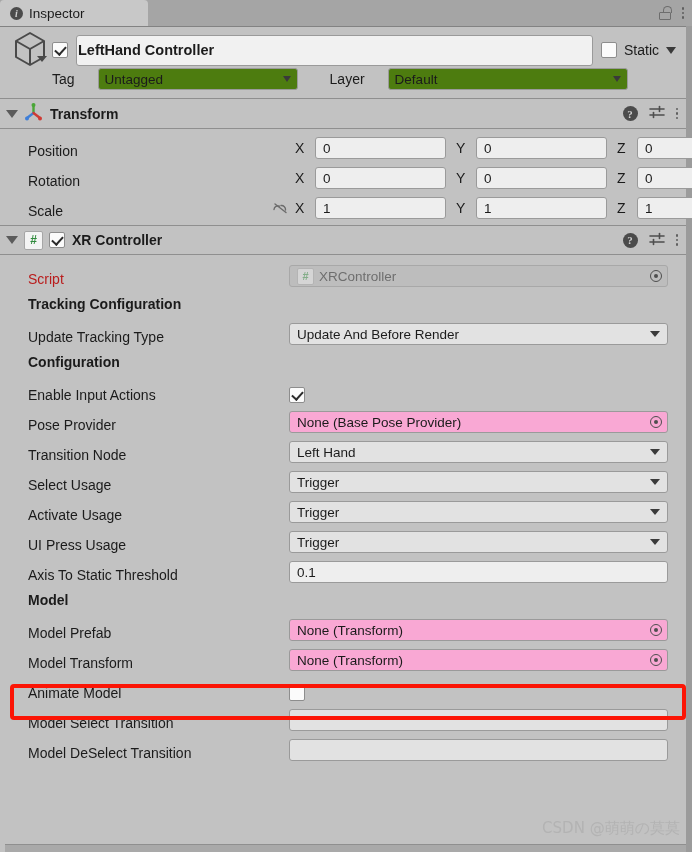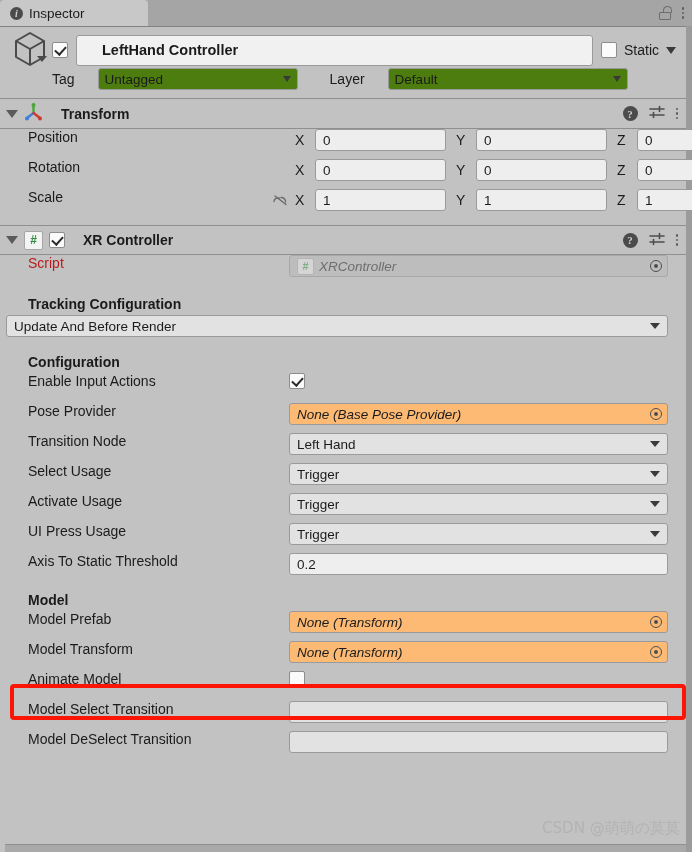--- a/index.html
+++ b/index.html
@@ -88,21 +88,21 @@
     background:#fbfbfb;border:1px solid #8d8d8d;border-radius:2px;
     flex:0 0 auto;position:relative;
   }
   .cbx.checked::after{
     content:"";position:absolute;left:4px;top:1px;width:5px;height:9px;
     border:solid #2b2b2b;border-width:0 2px 2px 0;transform:rotate(42deg);
   }
   .name-field{
     flex:1 1 auto;height:31px;margin-left:8px;margin-right:8px;
     background:#f1f1f1;border:1px solid #9a9a9a;border-radius:3px;
-    display:flex;align-items:center;padding:0 25px;box-sizing:border-box;
+    display:flex;align-items:center;padding:0 1px;box-sizing:border-box;
     font-weight:bold;font-size:14.5px;color:#1b1b1b;
   }
   .static-wrap{display:flex;align-items:center;gap:7px;flex:0 0 auto;}
   .static-wrap .lbl{font-size:14px;}
   .caret-dn{
     width:0;height:0;border-left:5.5px solid transparent;border-right:5.5px solid transparent;
     border-top:7px solid #3a3a3a;
   }
   .go-row2{display:flex;align-items:center;height:28px;padding-left:44px;gap:16px;}
   .mini-lbl{font-size:14px;margin-right:7px;white-space:nowrap;}
@@ -122,49 +122,49 @@
     height:30px;display:flex;align-items:center;
     padding:0 8px 0 6px;box-sizing:border-box;
     background:#c2c2c2;border-bottom:1px solid #8f8f8f;
     position:relative;
   }
   .comp-head.topsep{border-top:1px solid #8f8f8f;}
   .foldout{
     width:0;height:0;border-left:6px solid transparent;border-right:6px solid transparent;
     border-top:8px solid #5b5b5b;margin-right:6px;flex:0 0 auto;
   }
-  .comp-title{font-weight:bold;font-size:14px;margin-left:18px;}
+  .comp-title{font-weight:bold;font-size:14px;margin-left:7px;}
   .comp-tools{margin-left:auto;display:flex;align-items:center;gap:11px;}
   .help-ico{
     width:15px;height:15px;border-radius:50%;background:#4b4b4b;color:#d2d2d2;
     font-size:11px;font-weight:bold;display:flex;align-items:center;justify-content:center;
     font-family:"Liberation Serif",serif;
   }
   .script-badge{
     width:17px;height:17px;background:#f4f4f4;border:1px solid #a6a6a6;border-radius:2px;
     display:flex;align-items:center;justify-content:center;
     color:#2f8a3c;font-weight:bold;font-size:12px;flex:0 0 auto;
   }
 
   
   .body-pad{padding:0 6px 0 6px;}
-  .prow{height:30px;display:flex;align-items:flex-start;}
+  .prow{height:30px;display:flex;align-items:flex-end;}
   .plabel{width:283px;flex:0 0 auto;font-size:14px;padding-left:22px;box-sizing:border-box;color:#1b1b1b;}
   .plabel.dim{color:#b91c1c;}
   .pfield{flex:1 1 auto;display:flex;align-items:center;padding-right:12px;}
   .txtbox{
     flex:1 1 auto;height:22px;background:#eeeeee;border:1px solid #9a9a9a;border-radius:3px;
     display:flex;align-items:center;padding:0 7px;box-sizing:border-box;font-size:13.5px;
   }
   .objfield{
-    flex:1 1 auto;height:22px;background:#fdba74;border:1px solid #9a9a9a;border-radius:3px;
+    flex:1 1 auto;height:22px;background:#f9a8d4;border:1px solid #9a9a9a;border-radius:3px;
     display:flex;align-items:center;padding:0 0 0 7px;box-sizing:border-box;font-size:13.5px;
   }
   .objfield.disabled{background:#bdbdbd;border-color:#a8a8a8;color:#6e6e6e;}
-  .objfield .txt{flex:1 1 auto;overflow:hidden;white-space:nowrap;font-style:italic;}
+  .objfield .txt{flex:1 1 auto;overflow:hidden;white-space:nowrap;}
   .picker{
     width:21px;height:20px;flex:0 0 auto;margin-right:1px;
     display:flex;align-items:center;justify-content:center;
   }
   .picker .o{
     width:12px;height:12px;border-radius:50%;border:1.5px solid #4e4e4e;
     display:flex;align-items:center;justify-content:center;box-sizing:border-box;
   }
   .picker .o::after{content:"";width:4px;height:4px;border-radius:50%;background:#4e4e4e;}
   .ddbox{
@@ -420,20 +420,21 @@
             <span class="txt">XRController</span>
             <span class="picker">
                 <span class="o"></span>
               </span>
           </span>
         </span>
       </div>
 
       <div class="section-hdr">Tracking Configuration</div>
       <div class="prow">
+        <span class="plabel">Update Tracking Type</span>
         <span class="pfield">
           <span class="ddbox">
             <span>Update And Before Render</span>
             <span class="caret" style="margin-left:auto;width:0;height:0;border-left:5px solid transparent;border-right:5px solid transparent;border-top:6px solid #3a3a3a;"></span>
           </span>
         </span>
       </div>
 
       <div class="section-hdr">Configuration</div>
 
@@ -493,21 +494,21 @@
             <span>Trigger</span>
             <span style="margin-left:auto;width:0;height:0;border-left:5px solid transparent;border-right:5px solid transparent;border-top:6px solid #3a3a3a;"></span>
           </span>
         </span>
       </div>
 
       <div class="prow">
         <span class="plabel">Axis To Static Threshold</span>
         <span class="pfield">
           <span class="txtbox">
-            <span>0.2</span>
+            <span>0.1</span>
           </span>
         </span>
       </div>
 
       <div class="section-hdr">Model</div>
 
       <div class="prow">
         <span class="plabel">Model Prefab</span>
         <span class="pfield">
           <span class="objfield">

